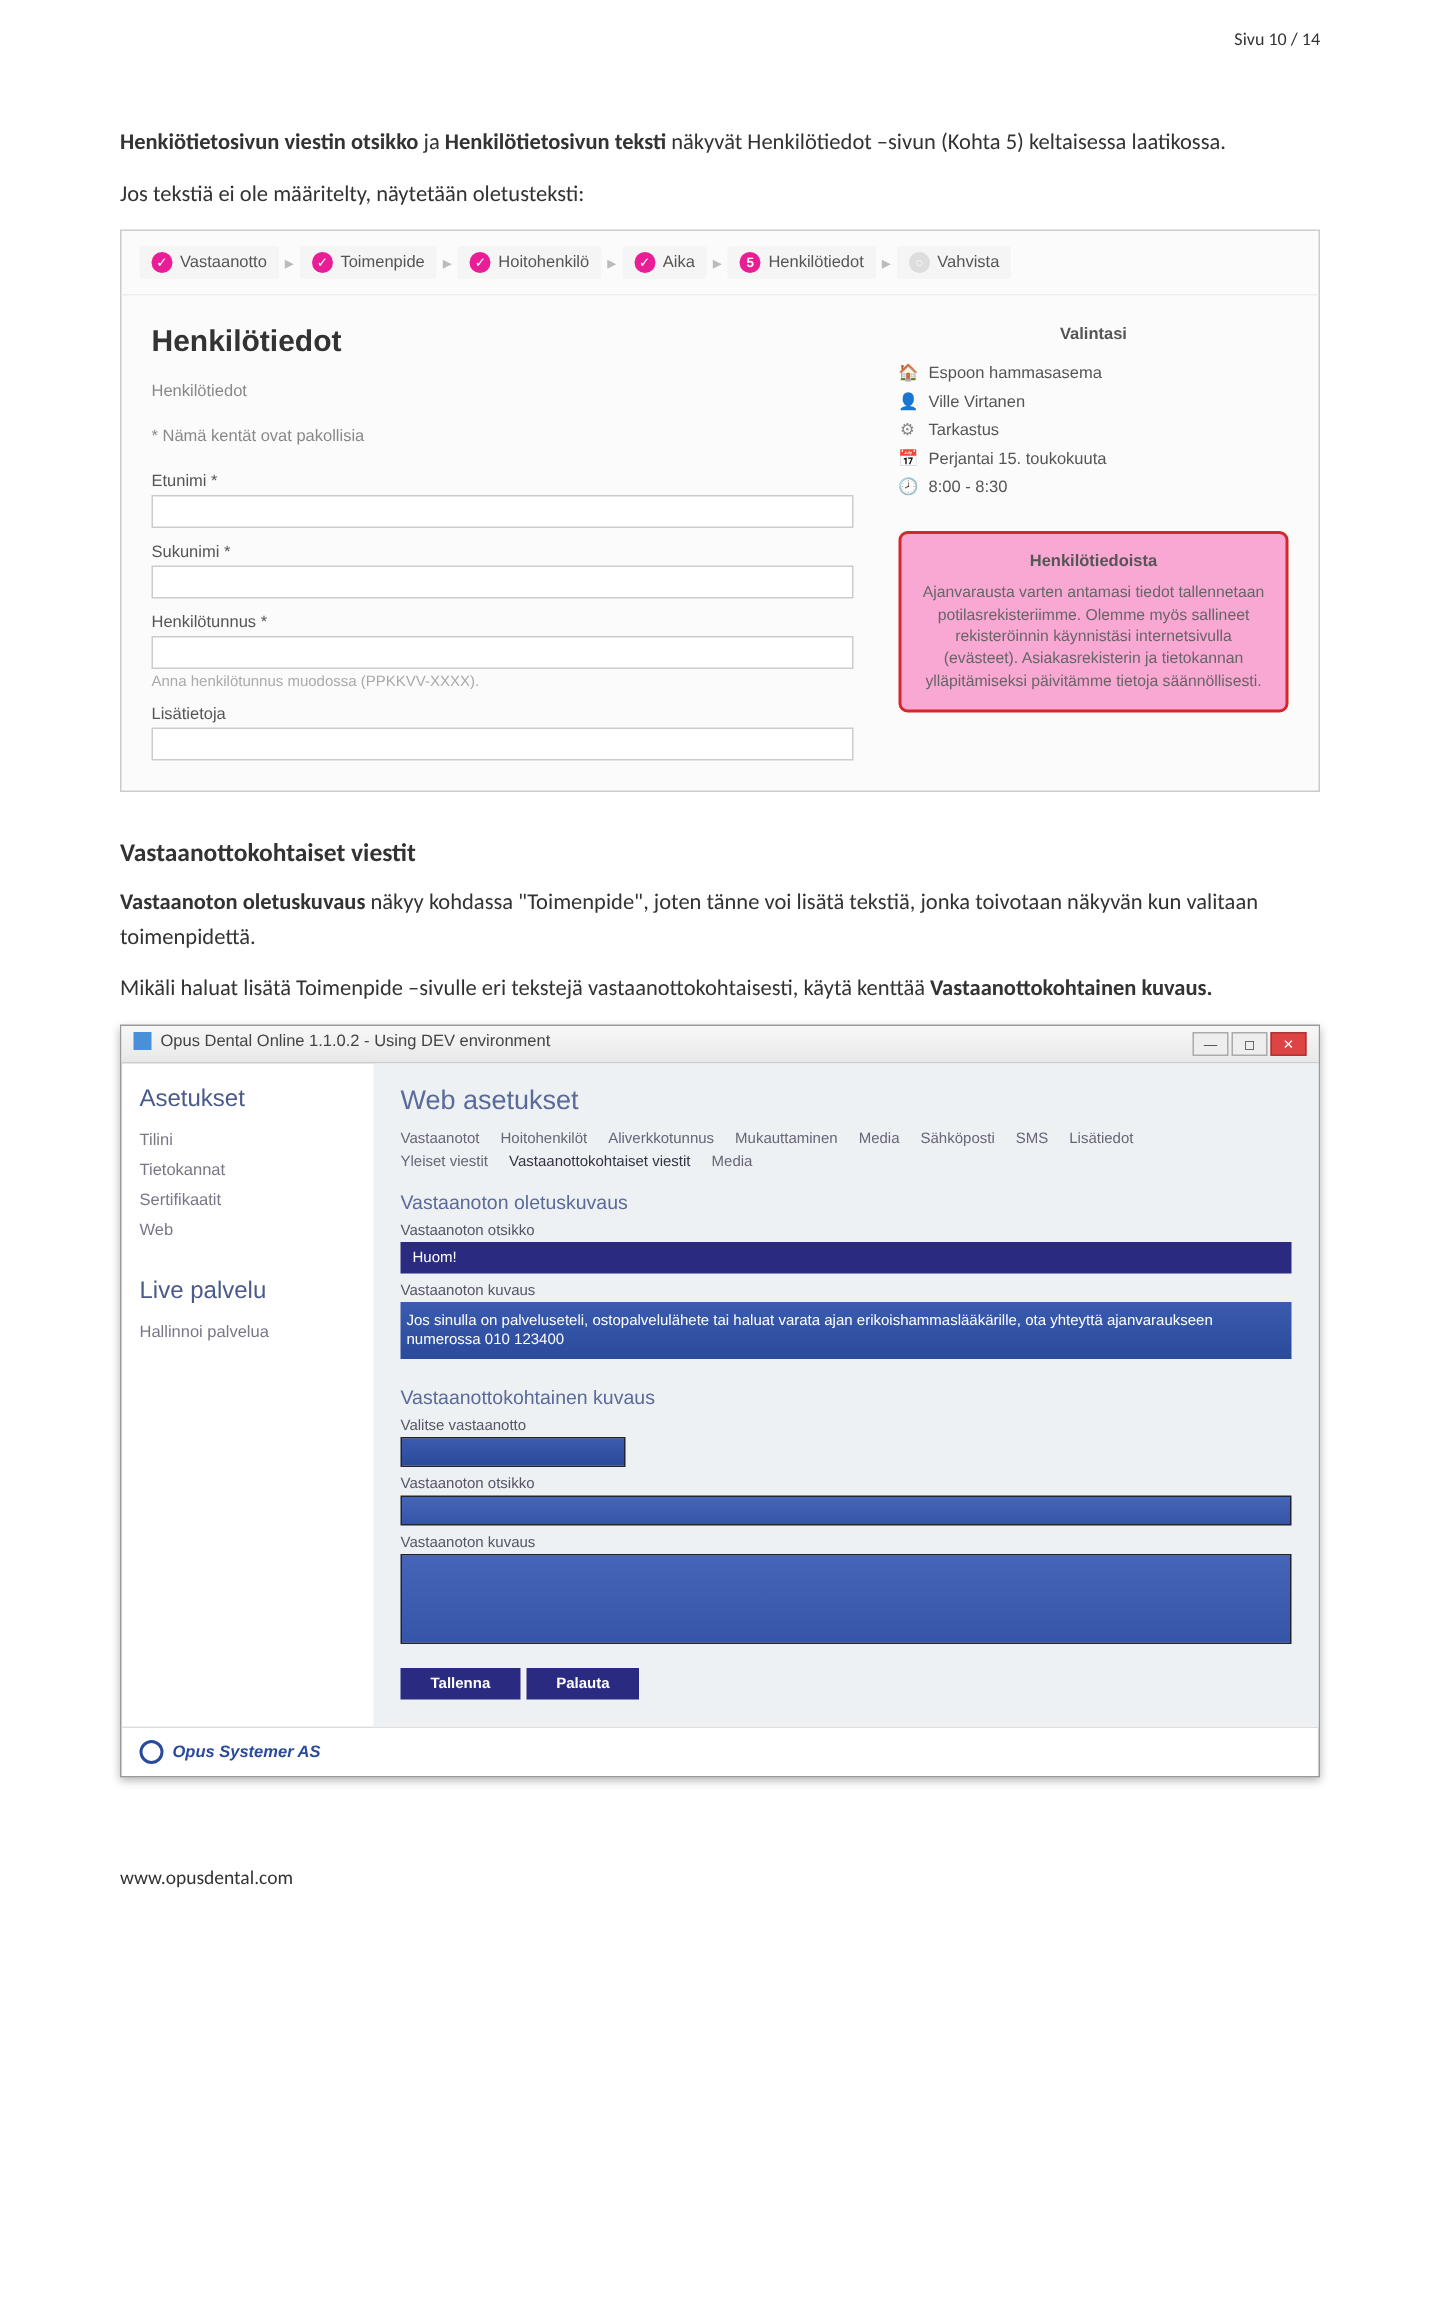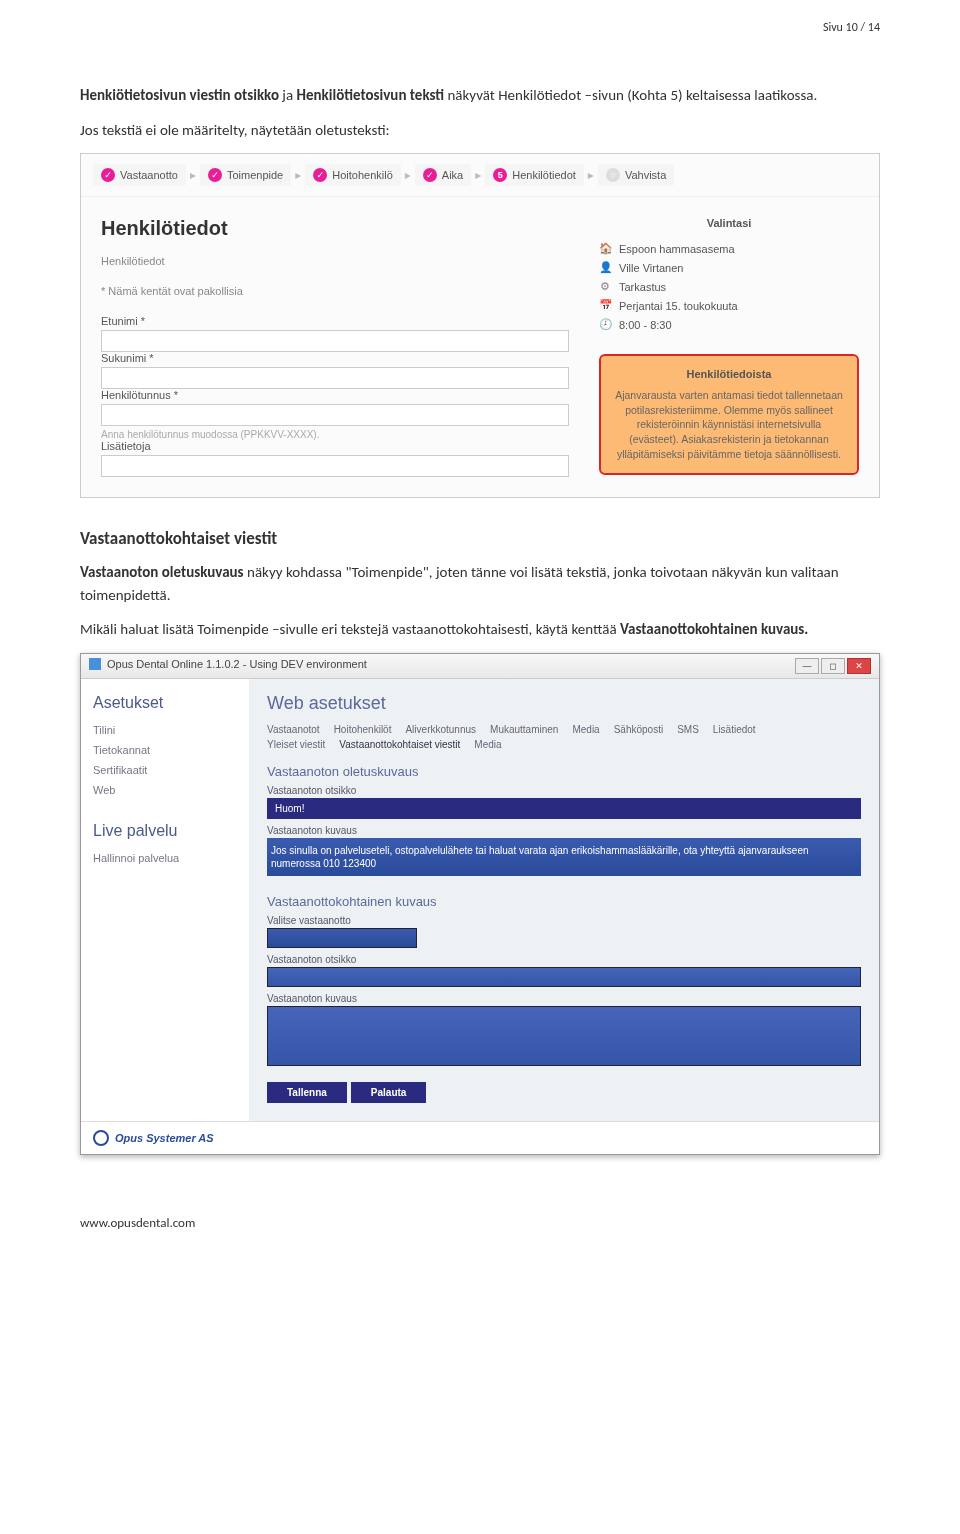--- a/index.html
+++ b/index.html
@@ -15,28 +15,28 @@
   .crumb { display: flex; align-items: center; gap: 5px; background: #f5f5f5; padding: 4px 8px; border-radius: 2px; }
   .crumb .check { display: inline-flex; width: 14px; height: 14px; background: #e91e96; border-radius: 50%; align-items: center; justify-content: center; color: #fff; font-size: 9px; }
   .crumb .num { display: inline-flex; width: 14px; height: 14px; background: #e91e96; border-radius: 50%; align-items: center; justify-content: center; color: #fff; font-size: 9px; font-weight: bold; }
   .crumb.inactive .check { background: #ddd; }
   .arrow { color: #bbb; font-size: 12px; }
   .form-body { display: flex; padding: 20px; gap: 30px; }
   .form-left { flex: 1; }
   .form-left h2 { font-size: 20px; color: #333; font-weight: bold; margin-bottom: 15px; }
   .form-left .sublabel { color: #888; font-size: 11px; margin-bottom: 18px; }
   .req-note { color: #888; font-size: 11px; margin-bottom: 18px; }
-  .fld-label { font-size: 11px; color: #555; margin-bottom: 3px; }
+  .fld-label { font-size: 11px; color: #555; margin-bottom: 3px; margin-top: 10px; }
   .fld-input { width: 100%; height: 22px; border: 1px solid #ccc; background: #fff; padding: 2px 5px; font-size: 11px; }
   .fld-hint { font-size: 10px; color: #aaa; margin-top: 3px; }
   .form-right { width: 260px; text-align: center; }
   .valintasi { font-size: 11px; font-weight: bold; margin-bottom: 10px; }
   .sel-item { display: flex; align-items: center; gap: 8px; padding: 3px 0; color: #555; font-size: 11px; }
   .sel-item .ico { width: 12px; color: #888; }
-  .info-box { margin-top: 20px; border: 2px solid #d62828; border-radius: 6px; padding: 12px; background: #fdba74; }
+  .info-box { margin-top: 20px; border: 2px solid #d62828; border-radius: 6px; padding: 12px; background: #f9a8d4; }
   .info-box .title { font-size: 11px; font-weight: bold; margin-bottom: 8px; }
   .info-box .text { font-size: 10.5px; line-height: 1.4; color: #666; }
 
   
   .admin-shot { border: 1px solid #999; background: #fff; font-family: 'Segoe UI', Arial, sans-serif; font-size: 11px; color: #444; box-shadow: 0 2px 6px rgba(0,0,0,0.3); }
   .win-title { display: flex; align-items: flex-start; padding: 4px 8px; background: linear-gradient(#f8f8f8,#e8e8e8); border-bottom: 1px solid #ccc; font-size: 11px; gap: 6px; }
   .win-title .wicon { width: 12px; height: 12px; background: #4a90d9; }
   .win-btns { margin-left: auto; display: flex; gap: 2px; }
   .win-btns span { width: 24px; height: 16px; border: 1px solid #aaa; background: #eee; display: inline-flex; align-items: center; justify-content: center; font-size: 9px; }
   .win-btns .close { background: #d44; color: #fff; border-color: #a33; }

